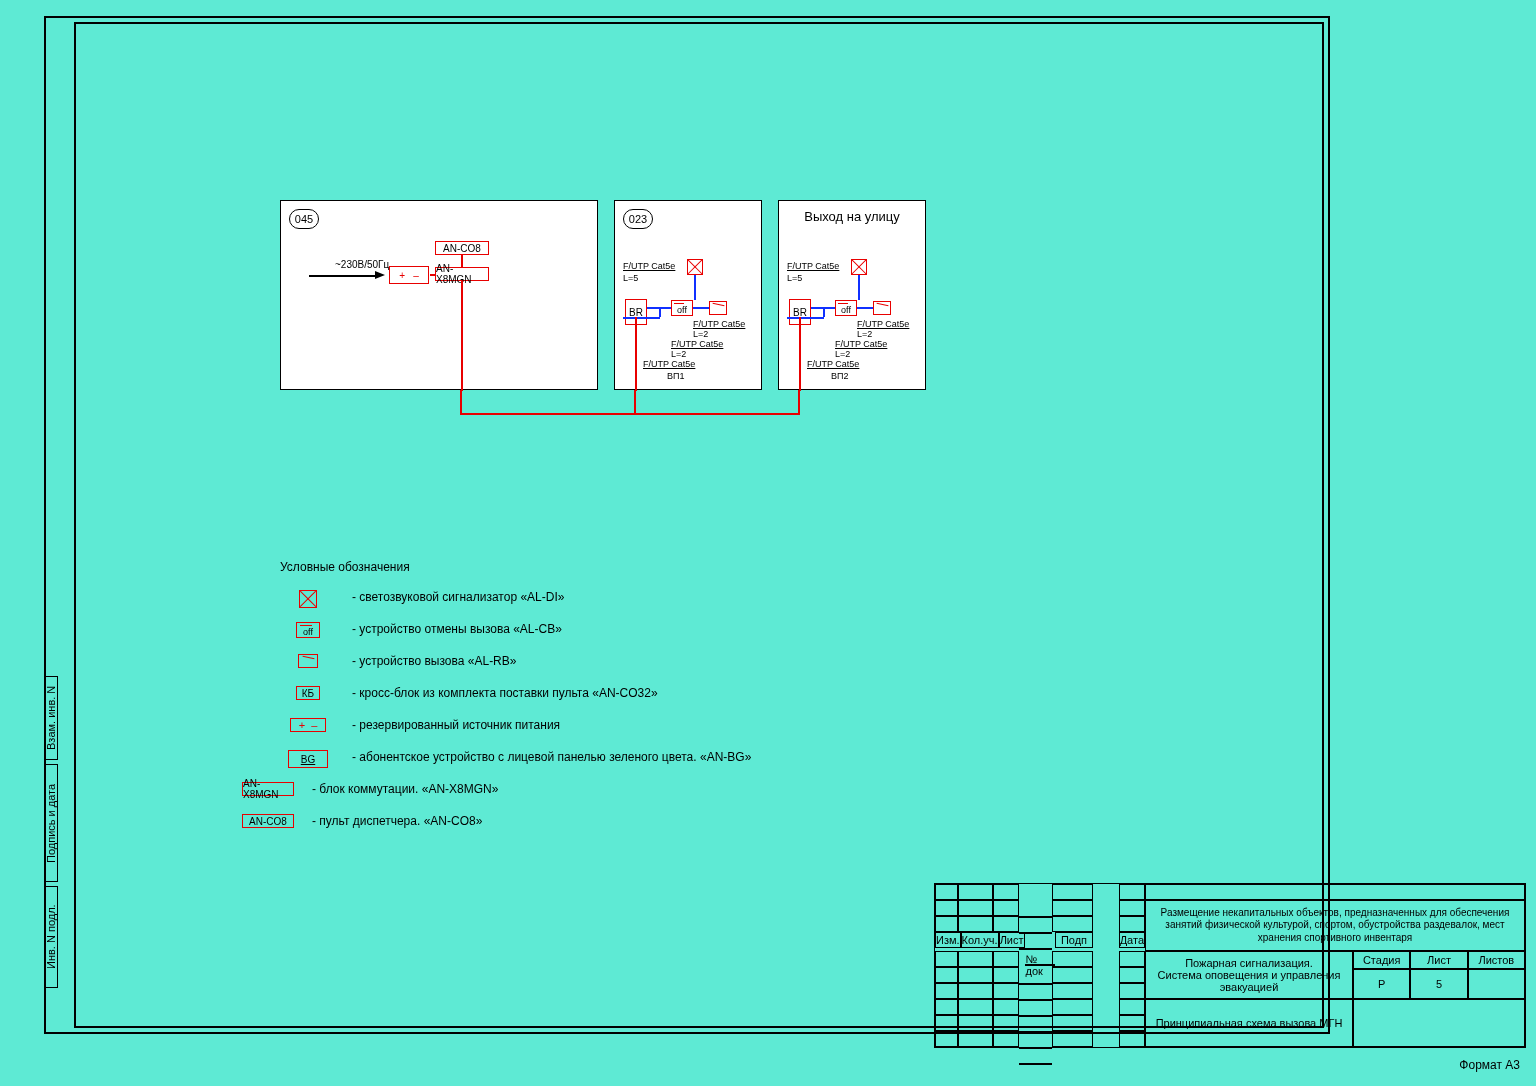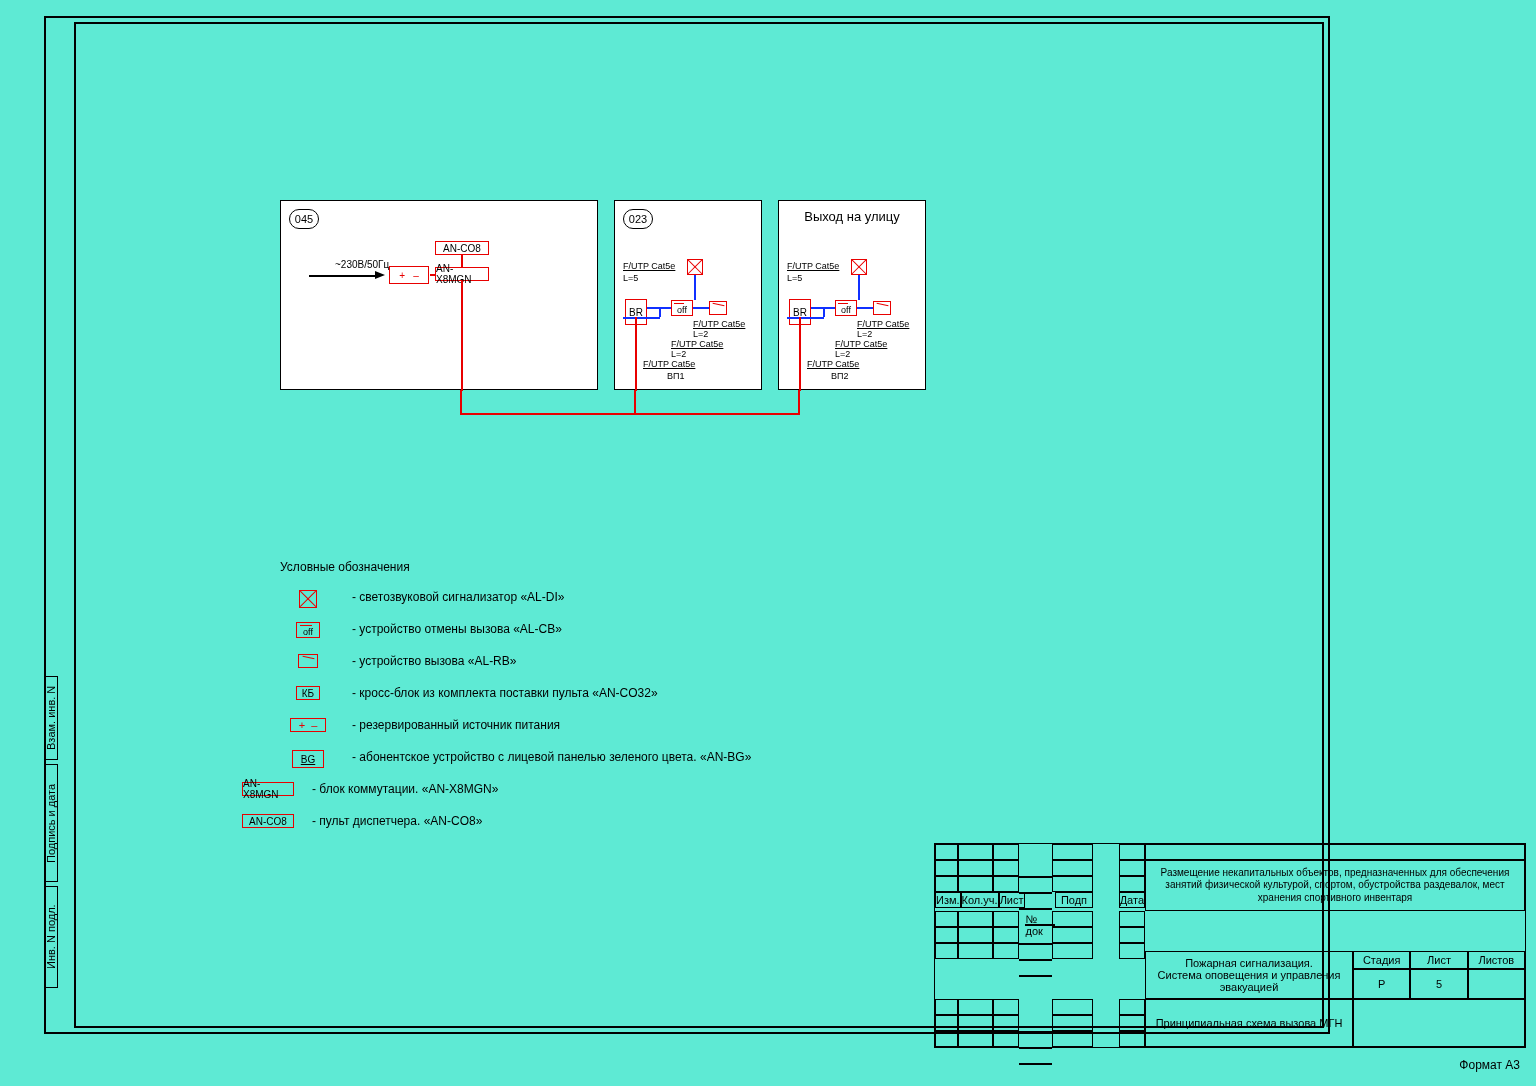--- a/index.html
+++ b/index.html
@@ -136,38 +136,38 @@
     width:22px; height:1.2px; background:#e80000; transform-origin:center;
   }
   .lg-x::before { transform: translate(-50%,-50%) rotate(45deg); }
   .lg-x::after  { transform: translate(-50%,-50%) rotate(-45deg); }
   .lg-off { width:24px; height:16px; border:1.2px solid #e80000; font-size:9px; display:flex; align-items:flex-end; justify-content:center; position:relative; }
   .lg-off::before { content:""; position:absolute; left:3px; top:2px; width:12px; height:5px; border-top:1px solid #e80000; }
   .lg-call { width:20px; height:14px; border:1.2px solid #e80000; position:relative; }
   .lg-call::before { content:""; position:absolute; left:3px; top:2px; width:12px; height:5px; border-top:1px solid #e80000; transform:rotate(12deg); }
   .lg-kb { width:24px; height:14px; border:1.2px solid #e80000; font-size:10px; display:flex; align-items:center; justify-content:center; }
   .lg-psu { width:36px; height:14px; border:1.2px solid #e80000; font-size:11px; display:flex; align-items:center; justify-content:center; gap:6px; color:#e80000; }
-  .lg-bg { width:32px; height:18px; border:1.2px solid #e80000; font-size:10px; display:flex; align-items:center; justify-content:center;text-decoration:underline; }
+  .lg-bg { width:40px; height:18px; border:1.2px solid #e80000; font-size:10px; display:flex; align-items:center; justify-content:center;text-decoration:underline; }
   .lg-mod { width:52px; height:14px; border:1.2px solid #e80000; font-size:10px; display:flex; align-items:center; justify-content:center; }
 
   .title-block {
     position:absolute; right:10px; bottom:38px;
     width:592px; border:1.5px solid #000;
     font-size:11px;
   }
   .tb-row { display:flex; height:16px; }
   .tb-row.hdr { height:16px;justify-content:center; }
   .tb-cell { border:0.6px solid #000; display:flex; align-items:center; justify-content:center; }
   .c1 { width:26px; } .c2 { width:40px; } .c3 { width:30px; }
   .c4 { width:38px;margin-top:32px; } .c5 { width:46px; } .c6 { width:30px;margin-left:26px; }
   .tb-section { display:flex; }
   .tb-left { width:210px; display:flex; flex-direction:column; }
   .tb-righttop { flex:1; display:flex; flex-direction:column; }
   .tb-project { border:0.6px solid #000; font-size:10px; padding:6px 8px; text-align:center; line-height:1.25; }
-  .tb-mid { display:flex;margin-top:40px; }
+  .tb-mid { display:flex; }
   .tb-mid-left { flex:1; border:0.6px solid #000; display:flex; align-items:center; justify-content:center; text-align:center; padding:4px; }
   .tb-mid-right { width:172px; display:flex; flex-direction:column; }
   .tb-mr-row { display:flex; height:18px; }
   .tb-mr-cell { flex:1; border:0.6px solid #000; display:flex; align-items:center; justify-content:center; }
   .tb-bottom { display:flex; height:48px; }
   .tb-bot-left { flex:1; border:0.6px solid #000; display:flex; align-items:center; justify-content:center; text-align:center; }
   .tb-bot-right { width:172px; border:0.6px solid #000; }
   .format { position:absolute; right:16px; bottom:14px; font-size:12px; }
 </style>
 </head>

